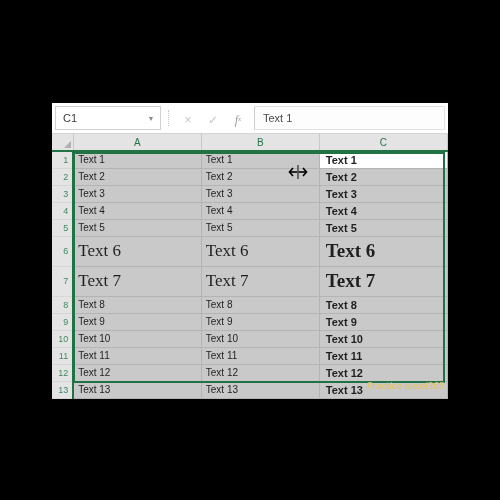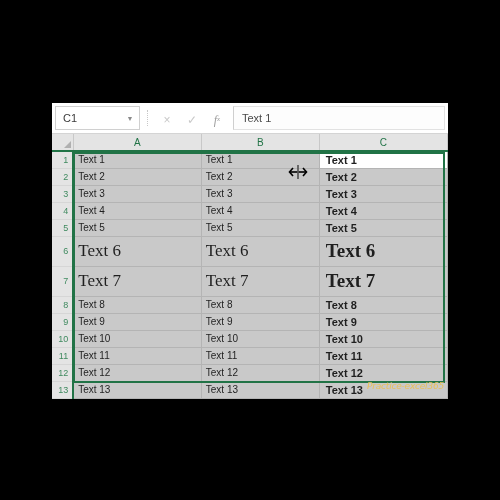--- a/index.html
+++ b/index.html
@@ -26,21 +26,21 @@
 
   
   .formula-row {
     display: flex;
     align-items: stretch;
     height: 30px;
     background: #ffffff;
     border-bottom: 1px solid #d4d4d4;
   }
   .name-box {
-    width: 85px;
+    width: 106px;
     margin: 3px 0 3px 3px;
     border: 1px solid #d0d0d0;
     background: #ffffff;
     display: flex;
     align-items: center;
     padding: 0 2px 0 7px;
     box-sizing: border-box;
   }
   .name-box-text {
     font-size: 11px;

